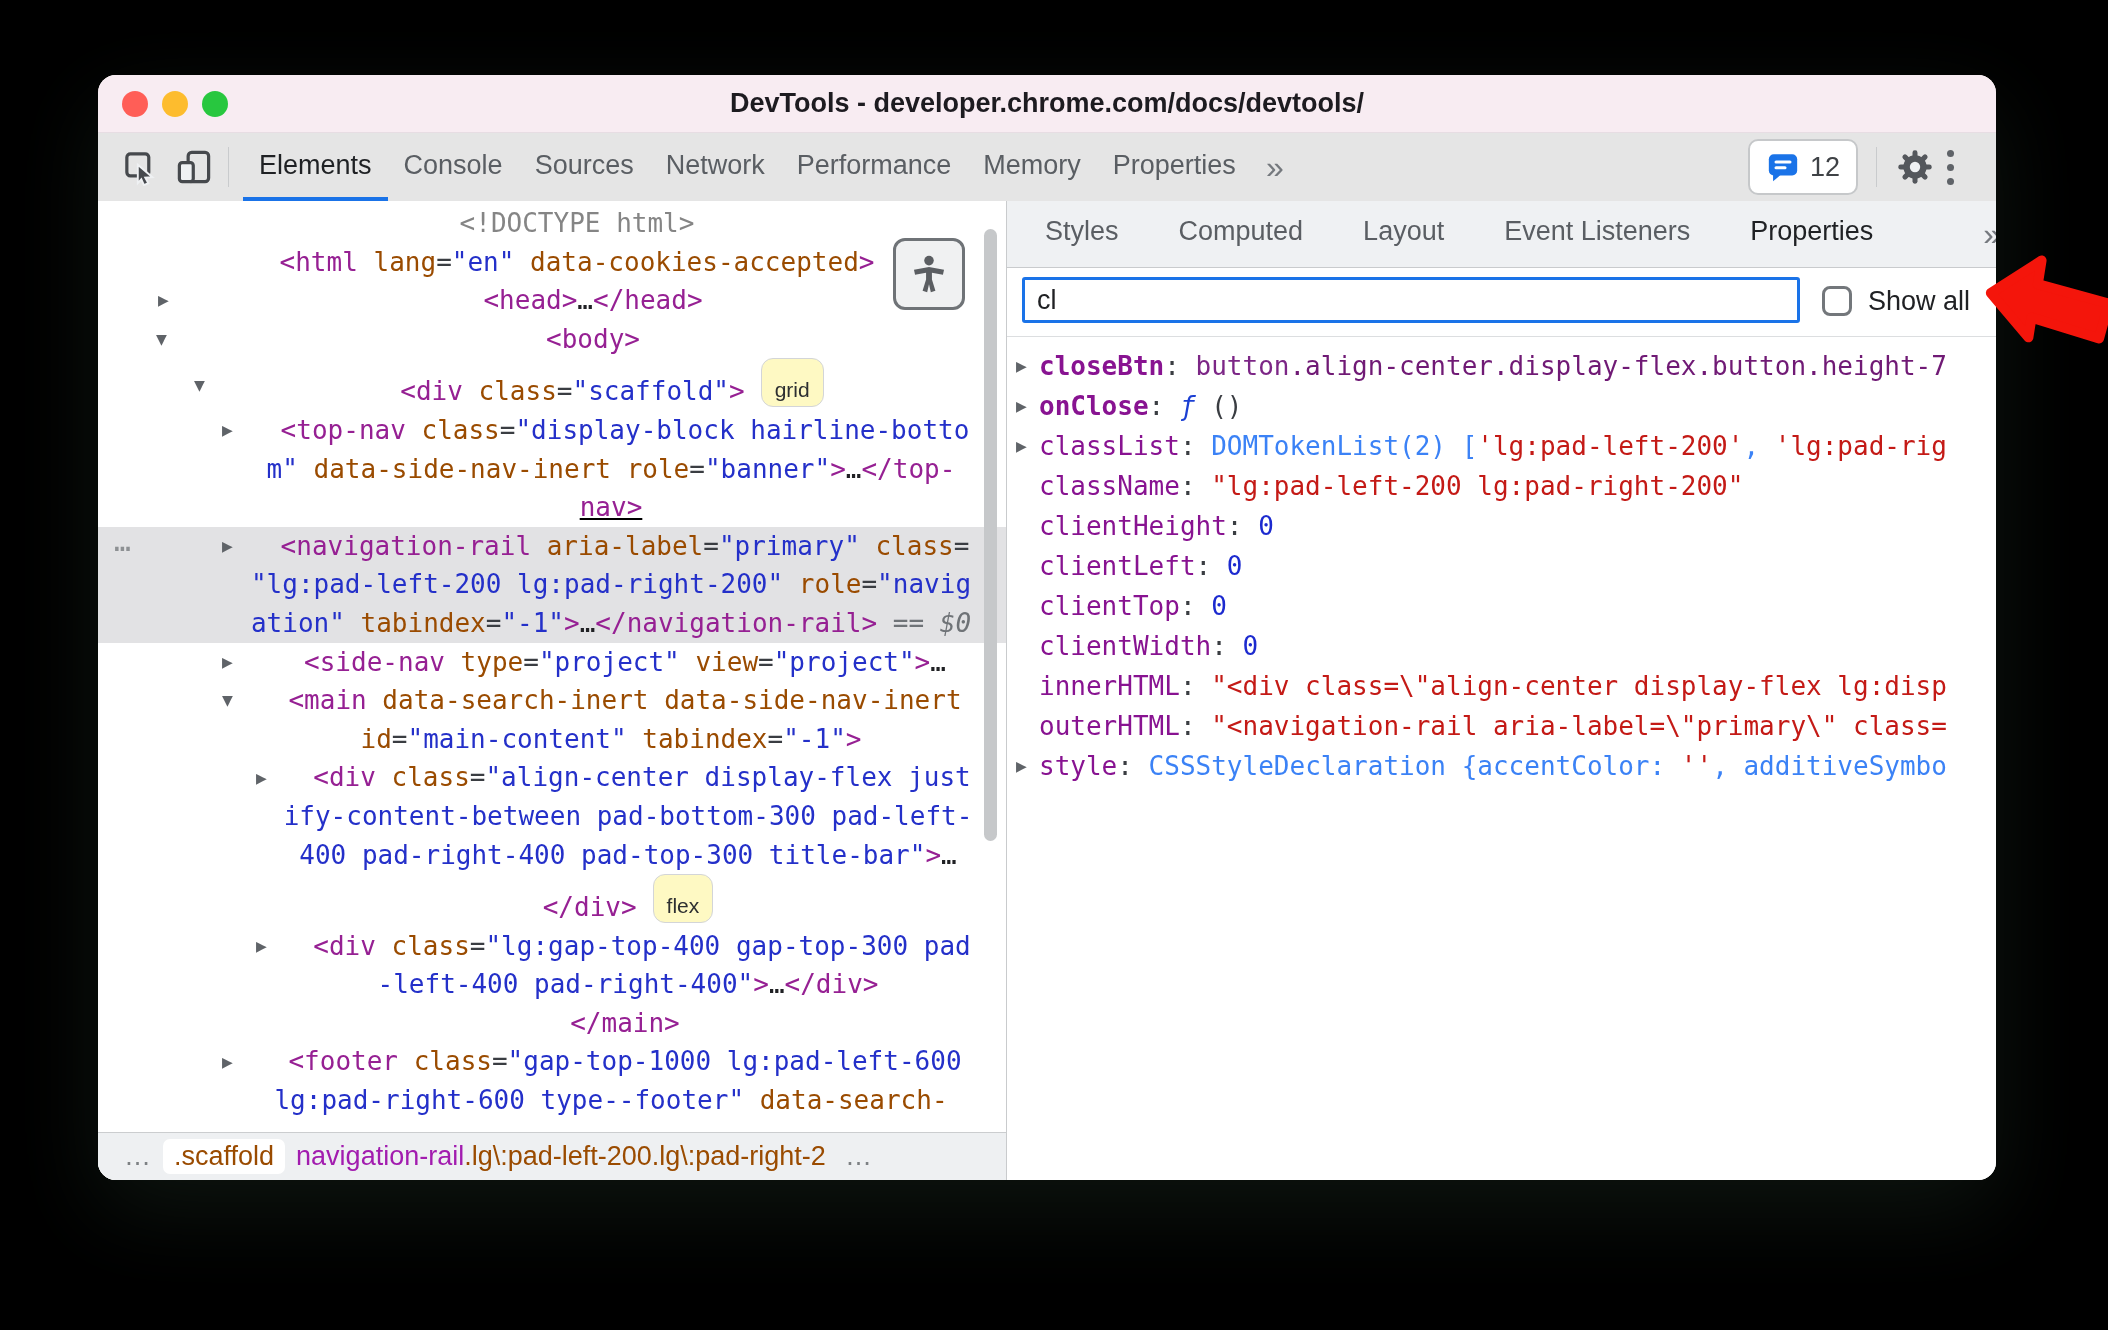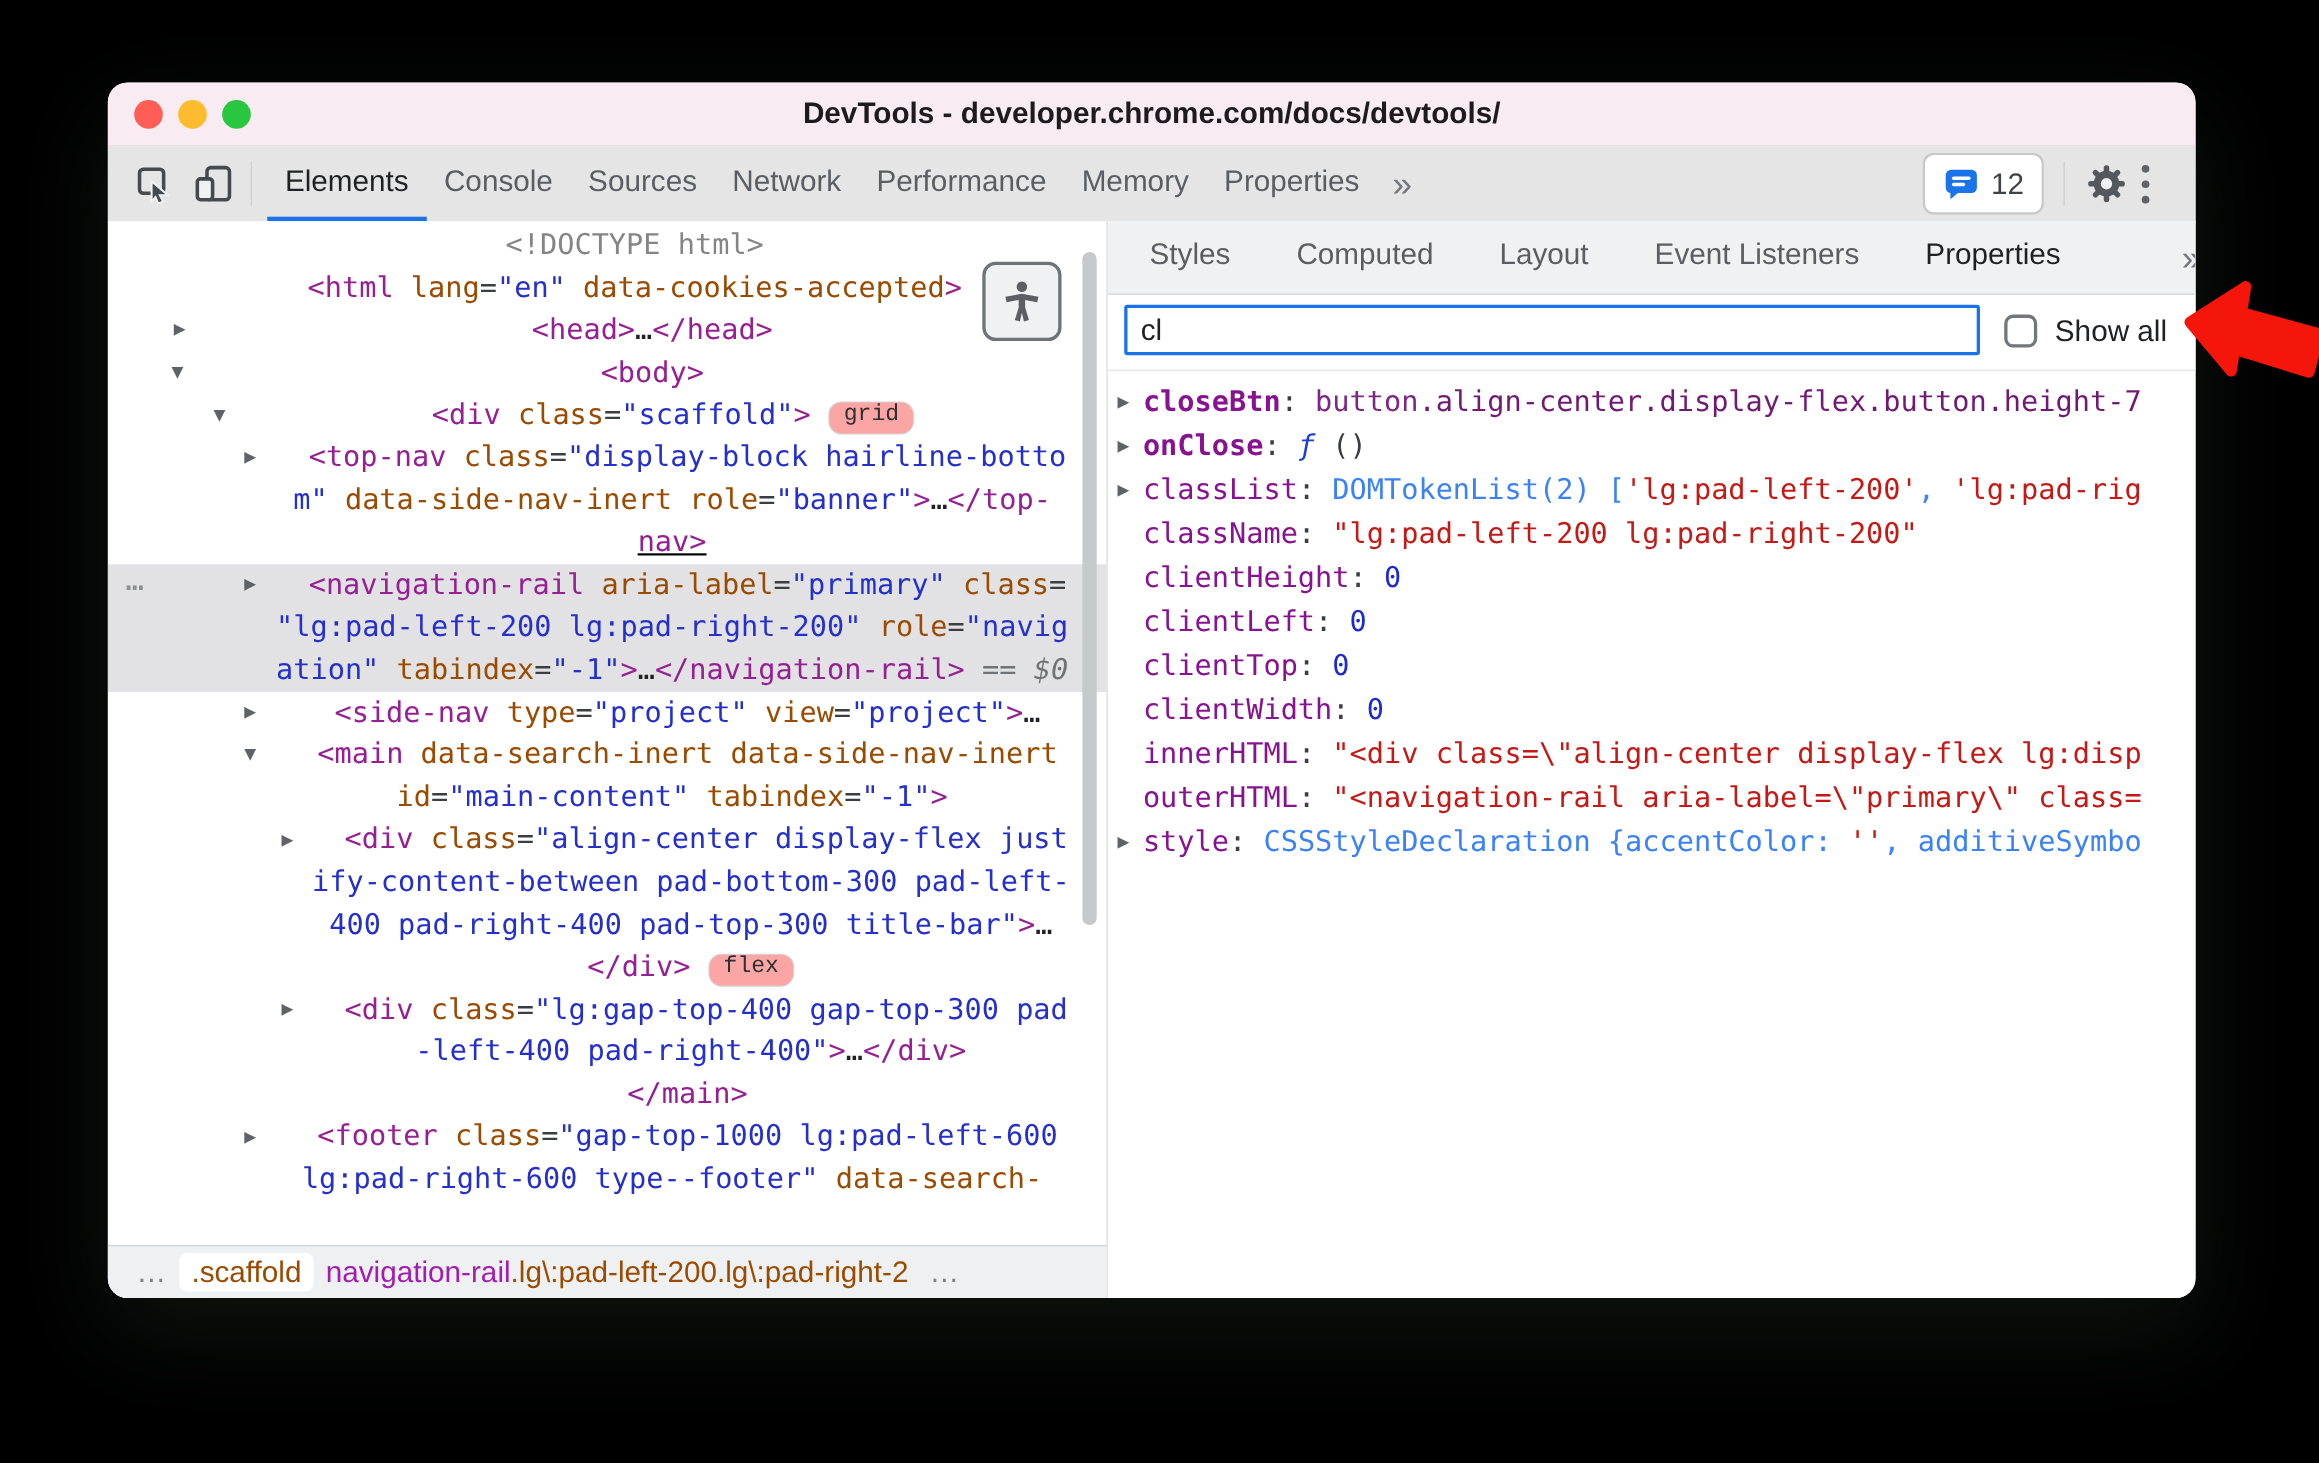--- a/index.html
+++ b/index.html
@@ -30,23 +30,23 @@
   .left-pane{position:absolute;left:0;top:0;width:908px;bottom:0;border-right:1px solid #c9cbcd;background:#fff;}
   .tree-scroll{position:absolute;left:0;right:0;top:0;bottom:47px;overflow:hidden;padding-top:3px;}
   .code,.code-line,.prop-row{font-family:"DejaVu Sans Mono",monospace;}
   .code-line{position:relative;font-size:26px;line-height:38.6px;white-space:pre;text-align:center;}
   .tree-row.selected{background:#e2e2e4;}
   .tree-arrow{position:absolute;top:50%;transform:translateY(-50%);font-size:18px;color:#5f6368;}
   .row-dots{position:absolute;left:16px;top:40%;transform:translateY(-50%);color:#8d9093;font-size:28px;letter-spacing:2px;}
   .tk-tag{color:#962093;} .tk-attr{color:#9a4b00;} .tk-val{color:#2430c9;}
   .tk-punc{color:#3a3d42;} .tk-gray{color:#858585;} .tk-ell{color:#202124;}
   .tk-eq{color:#6f7377;} .tk-dollar{color:#6f7377;font-style:italic;}
-  .badge{display:inline-block;font-family:Liberation Mono, monospace;font-size:21px;line-height:21px;
-    color:#2d2f31;background:#fca5a5;border:1px solid #d3d5d8;border-radius:12px;
-    padding:1px 13px 6px;margin-left:16px;vertical-align:3px;}
+  .badge{display:inline-block;font-family:Liberation Sans, sans-serif;font-size:21px;line-height:21px;
+    color:#2d2f31;background:#fef9c3;border:1px solid #d3d5d8;border-radius:12px;
+    padding:20px 13px 6px;margin-left:16px;vertical-align:3px;}
   .a11y-btn{position:absolute;left:795px;top:37px;width:66px;height:66px;background:#f0f1f2;
     border:3px solid #6f7377;border-radius:12px;display:flex;align-items:center;justify-content:center;}
   .scroll-thumb{position:absolute;left:886px;top:28px;width:13px;height:612px;background:#c6c8ca;border-radius:7px;}
   
   .statusbar{position:absolute;left:0;right:0;bottom:0;height:47px;background:#eef0f2;
     border-top:1px solid #cbcdcf;display:flex;align-items:center;font-size:27px;overflow:hidden;white-space:nowrap;}
   .bc-ell{color:#7d8184;margin:0 10px 0 26px;letter-spacing:2px;}
   .bc-ell.right{margin-left:8px;}
   .crumb{padding:2px 11px;border-radius:7px;}
   .crumb.chip{background:#fff;}

